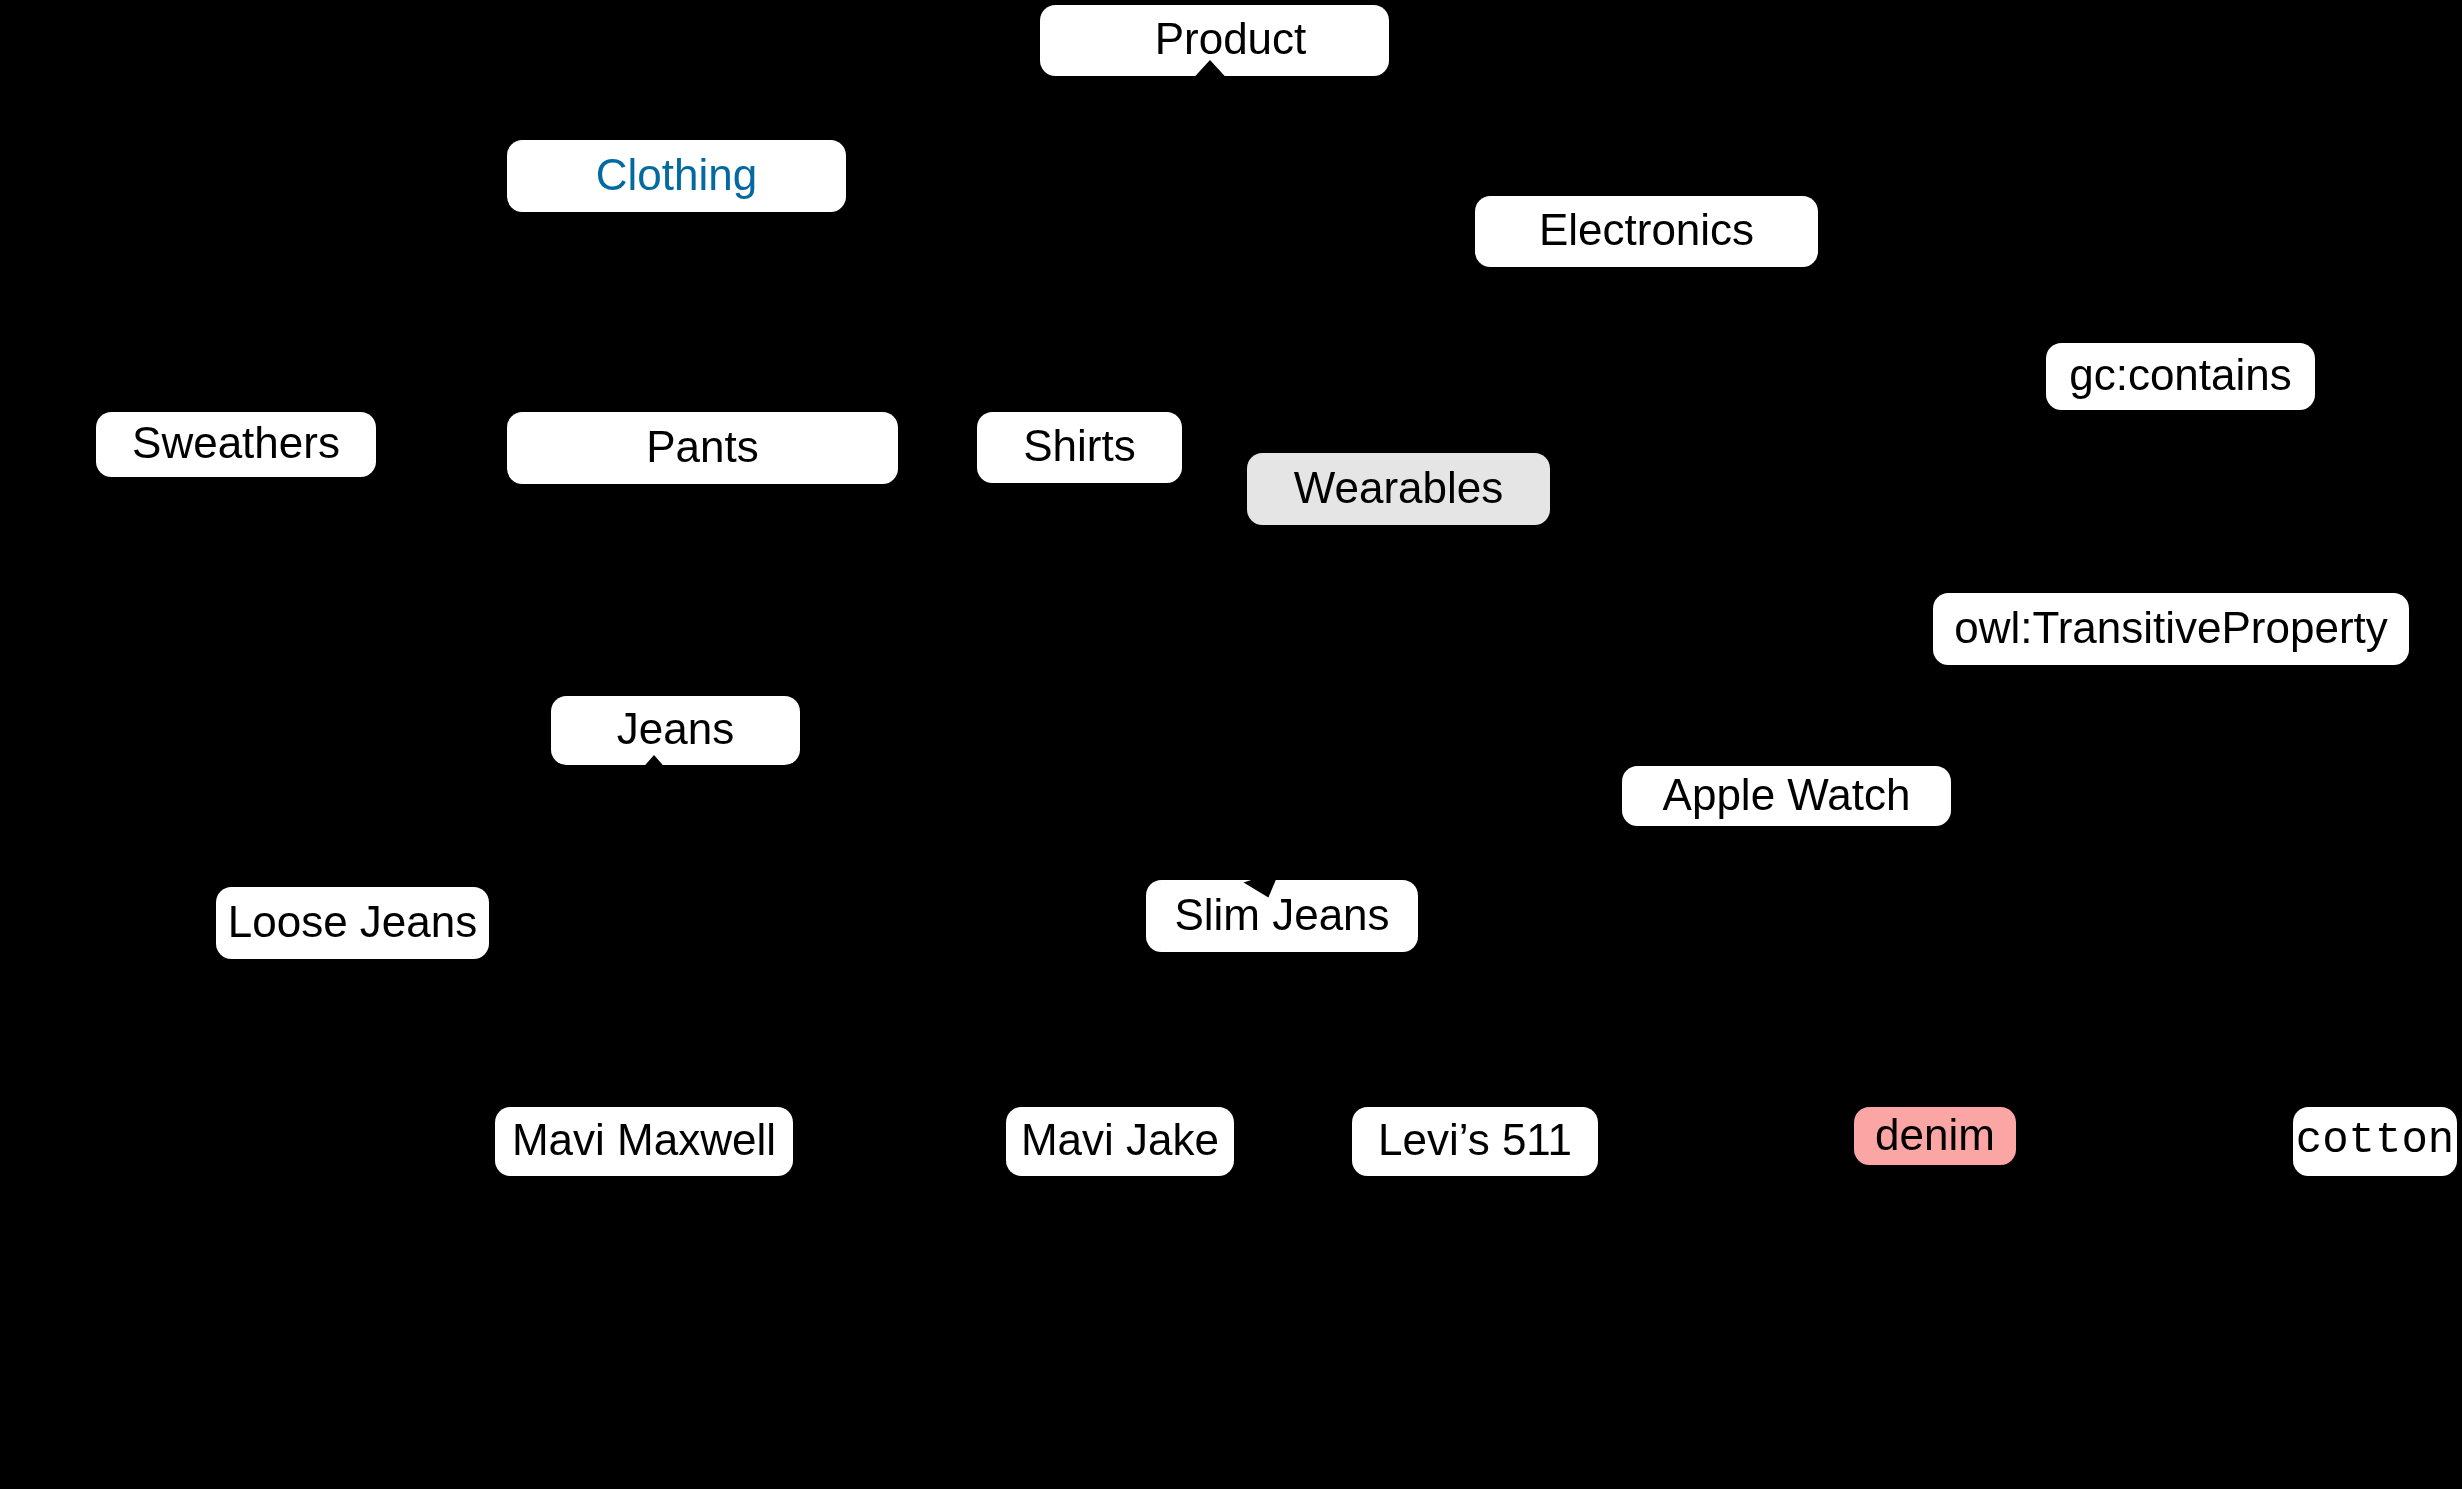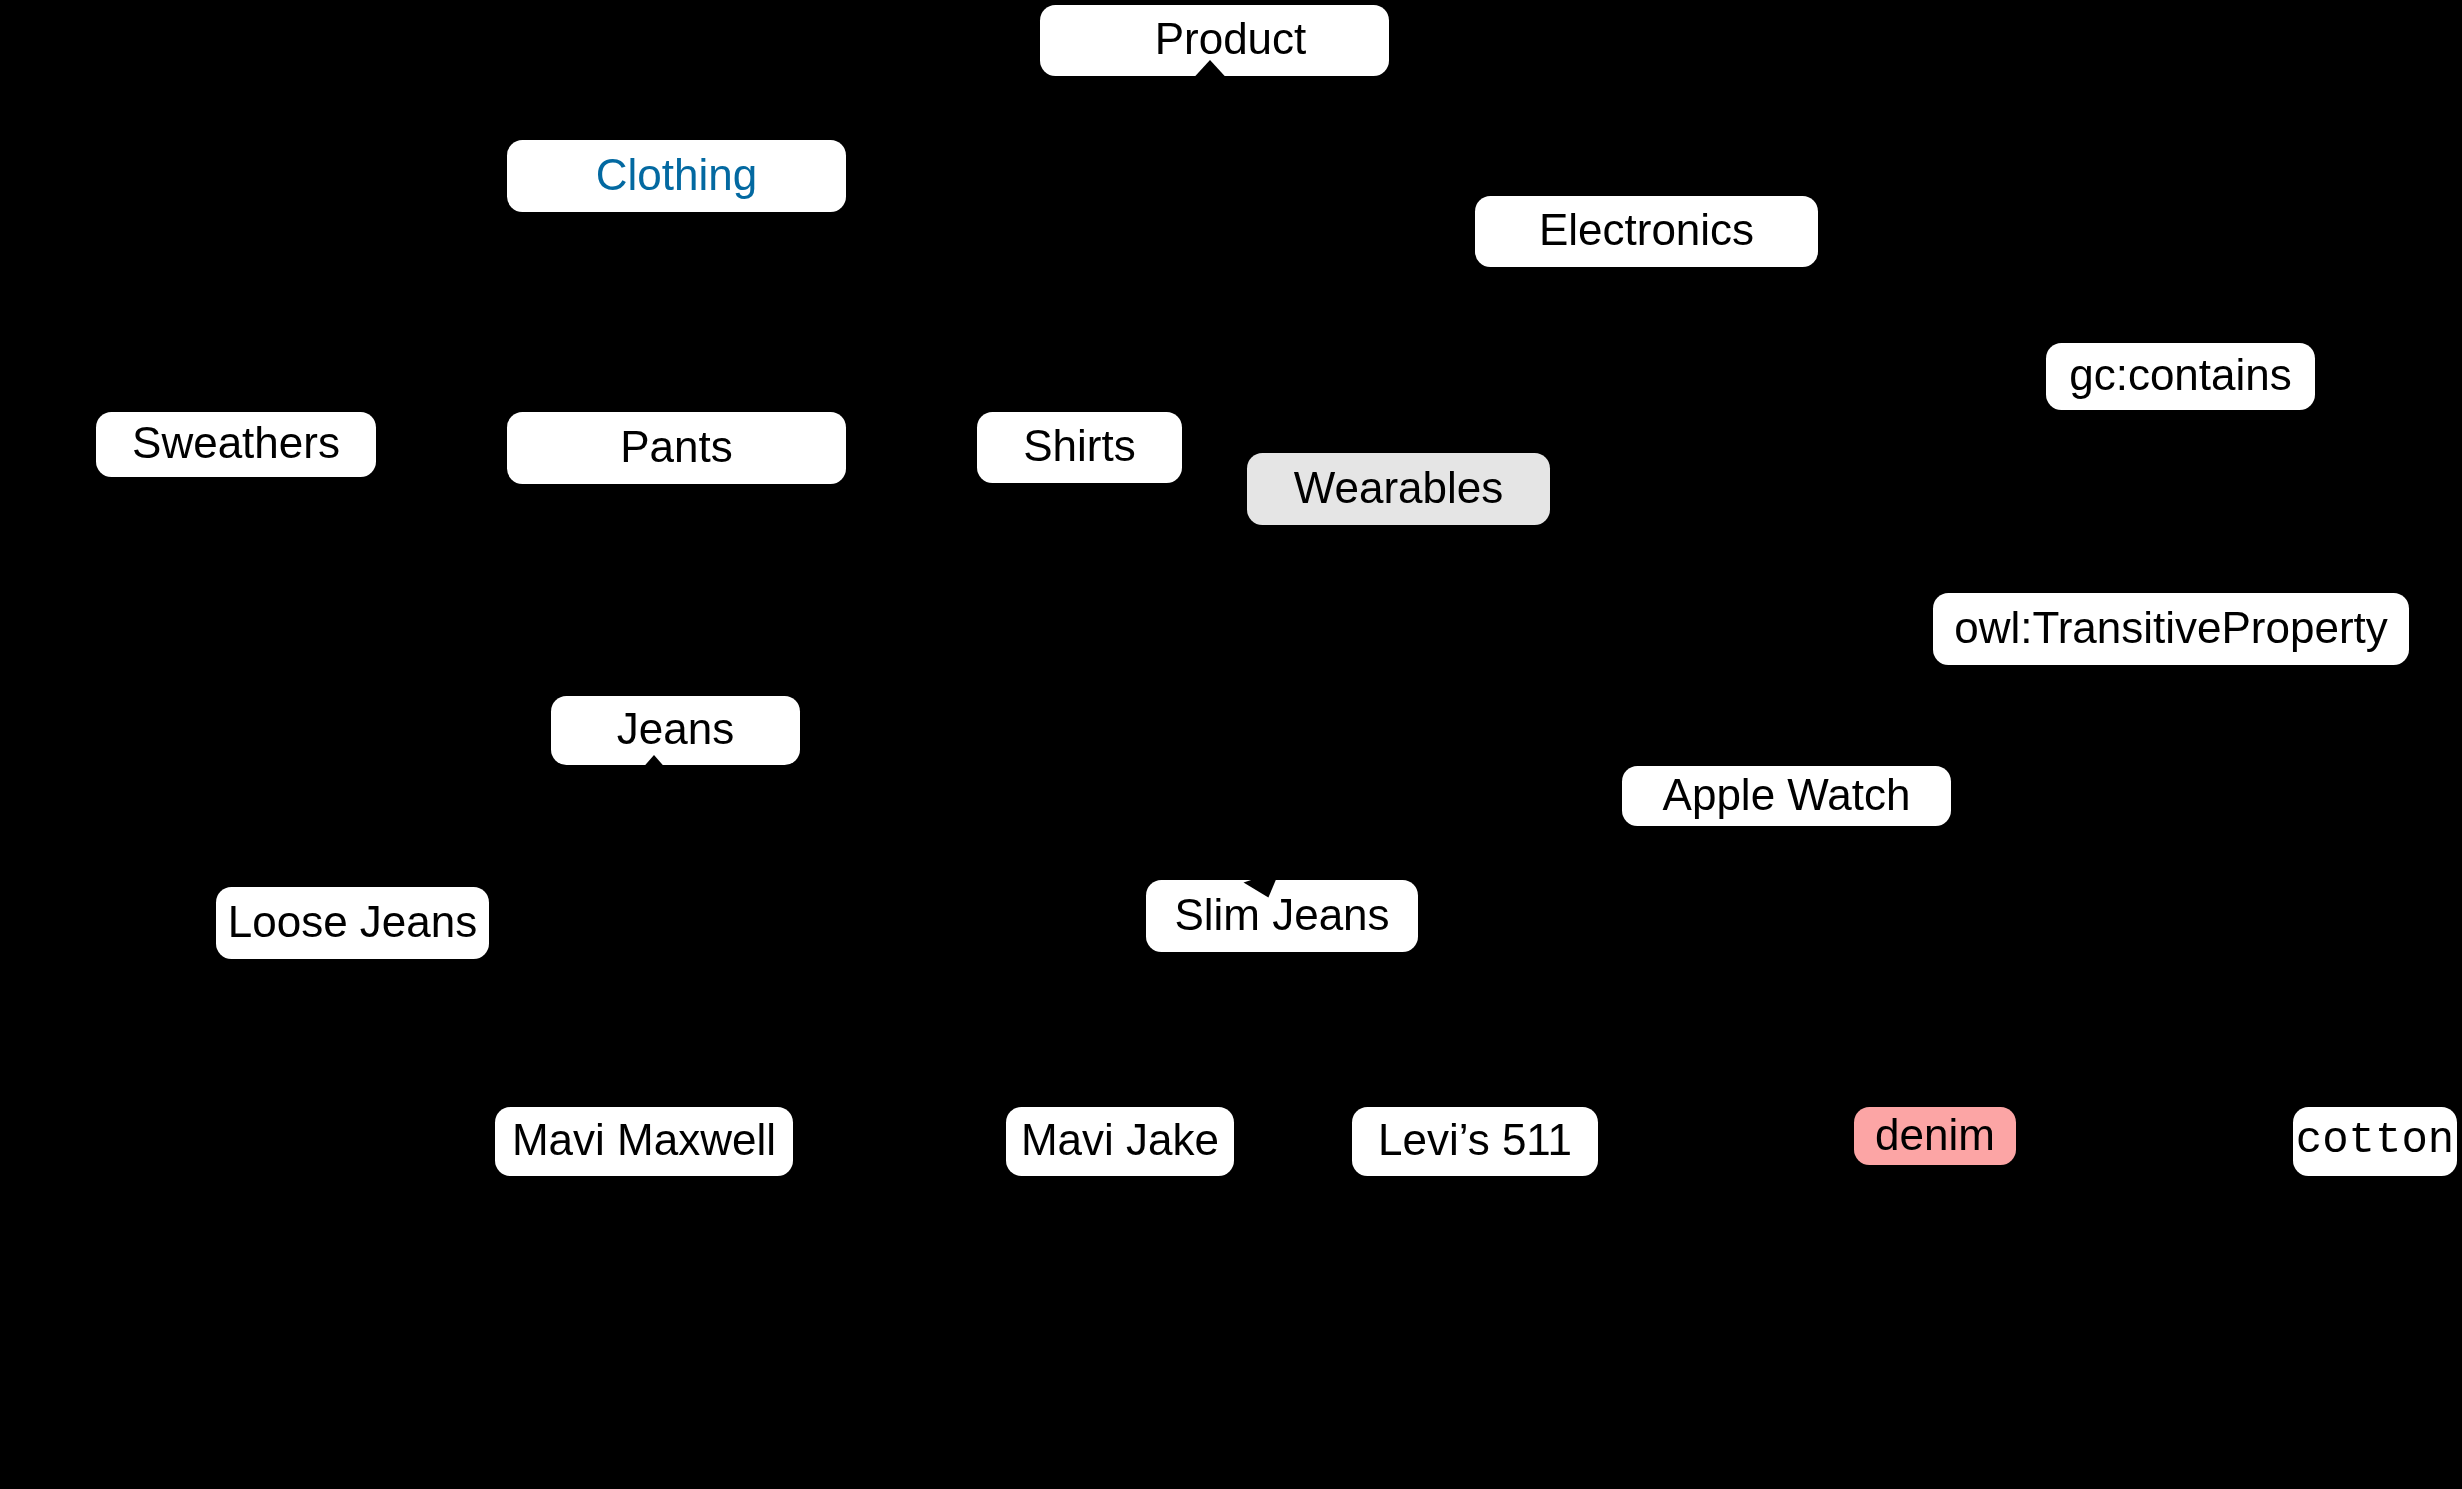--- a/index.html
+++ b/index.html
@@ -51,21 +51,21 @@
     </div>
     <div class="node" style="left: 1475px; top: 196px; width: 343px; height: 71px; background: rgb(255, 255, 255);">
       <span class="label" style="color: rgb(0, 0, 0);">Electronics</span>
     </div>
     <div class="node" style="left: 2046px; top: 343px; width: 269px; height: 67px; background: rgb(255, 255, 255);">
       <span class="label" style="color: rgb(0, 0, 0);">gc:contains</span>
     </div>
     <div class="node" style="left: 96px; top: 412px; width: 280px; height: 65px; background: rgb(255, 255, 255);">
       <span class="label" style="color: rgb(0, 0, 0);">Sweathers</span>
     </div>
-    <div class="node" style="left: 507px; top: 412px; width: 339px; height: 72px; background: rgb(255, 255, 255);">
+    <div class="node" style="left: 507px; top: 412px; width: 391px; height: 72px; background: rgb(255, 255, 255);">
       <span class="label" style="color: rgb(0, 0, 0);">Pants</span>
     </div>
     <div class="node" style="left: 977px; top: 412px; width: 205px; height: 71px; background: rgb(255, 255, 255);">
       <span class="label" style="color: rgb(0, 0, 0);">Shirts</span>
     </div>
     <div class="node" style="left: 1247px; top: 453px; width: 303px; height: 72px; background: #e5e5e5; align-items: center;">
       <span class="label" style="color: rgb(0, 0, 0);">Wearables</span>
     </div>
     <div class="node" style="left: 1933px; top: 593px; width: 476px; height: 72px; background: rgb(255, 255, 255);">
       <span class="label" style="color: rgb(0, 0, 0);">owl:TransitiveProperty</span>

